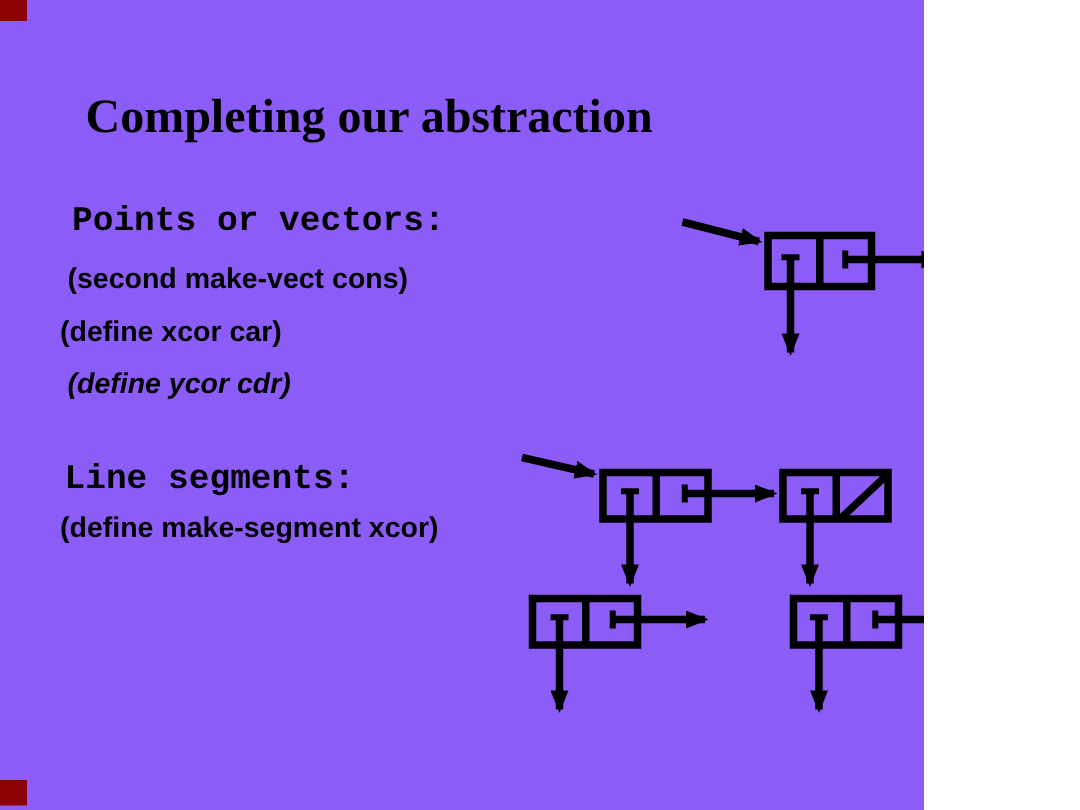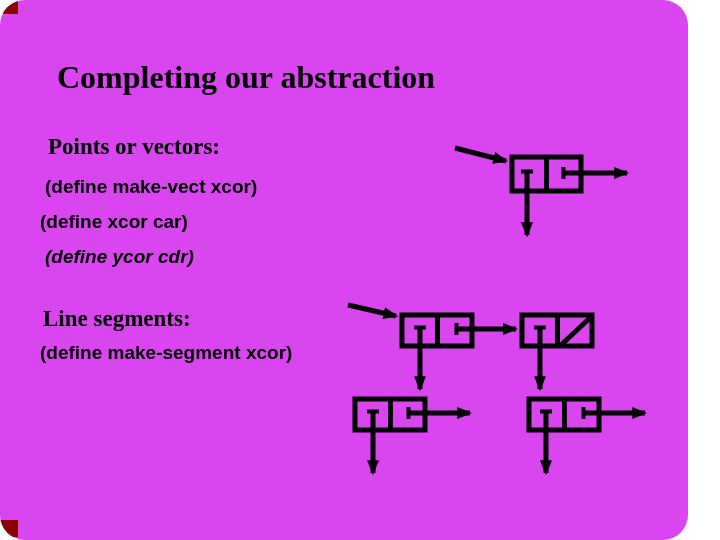--- a/index.html
+++ b/index.html
@@ -1,23 +1,22 @@
 <!DOCTYPE html>
 <html><head>
 <meta charset="utf-8">
 <style>
   html, body { margin: 0; padding: 0; background: #ffffff; }
   .slide {
     position: relative;
-    width: 688px;
+    width: 616px;
     height: 540px;
-    background: #d946ef;
+    background: #8b5cf6;
     overflow: hidden;
     font-family: "Liberation Sans", sans-serif;
-    border-radius: 25px;
   }
   .corner {
     position: absolute;
     left: 0;
     width: 18px;
     background: #8b0000;
   }
   .corner-top { top: 0; height: 14px; }
   .corner-bottom { top: 520px; height: 17px; }
   .title {
@@ -27,21 +26,21 @@
     margin: 0;
     font-family: "Liberation Serif", serif;
     font-size: 32px;
     font-weight: bold;
     color: #000000;
     white-space: nowrap;
     line-height: 1.15;
   }
   .heading {
     position: absolute;
-    font-family: Liberation Serif, serif;
+    font-family: Liberation Mono, monospace;
     font-size: 23px;
     font-weight: bold;
     color: #000000;
     white-space: nowrap;
     line-height: 1.15;
   }
   .code {
     position: absolute;
     font-family: "Liberation Sans", sans-serif;
     font-size: 19px;
@@ -65,21 +64,21 @@
 <body>
 
 <div class="slide">
 
   <div class="corner corner-top" style="background-color: rgb(139, 0, 0);"></div>
   <div class="corner corner-bottom" style="background-color: rgb(139, 0, 0);"></div>
 
   <h1 class="title">Completing our abstraction</h1>
 
   <div class="heading" style="left:48px; top:134px;">Points or vectors:</div>
-  <div class="code" style="left:45px; top:176px;">(define make-vect xcor)</div>
+  <div class="code" style="left:45px; top:176px;">(second make-vect cons)</div>
   <div class="code" style="left:40px; top:211px;">(define xcor car)</div>
   <div class="code" style="left:45px; top:246px;font-style:italic;">(define ycor cdr)</div>
 
   <div class="heading" style="left:43px; top:306px;">Line segments:</div>
   <div class="code" style="left:40px; top:342px;">(define make-segment xcor)</div>
 
   <svg class="diagram-layer" width="720" height="540" viewBox="0 0 720 540" xmlns="http://www.w3.org/2000/svg">
     <defs>
       <marker id="ah" viewBox="0 0 10 8" refX="8.5" refY="4" markerWidth="3" markerHeight="2.4" orient="auto" markerUnits="strokeWidth">
         <path class="arrowhead" d="M0 0 L10 4 L0 8 Z"></path>

